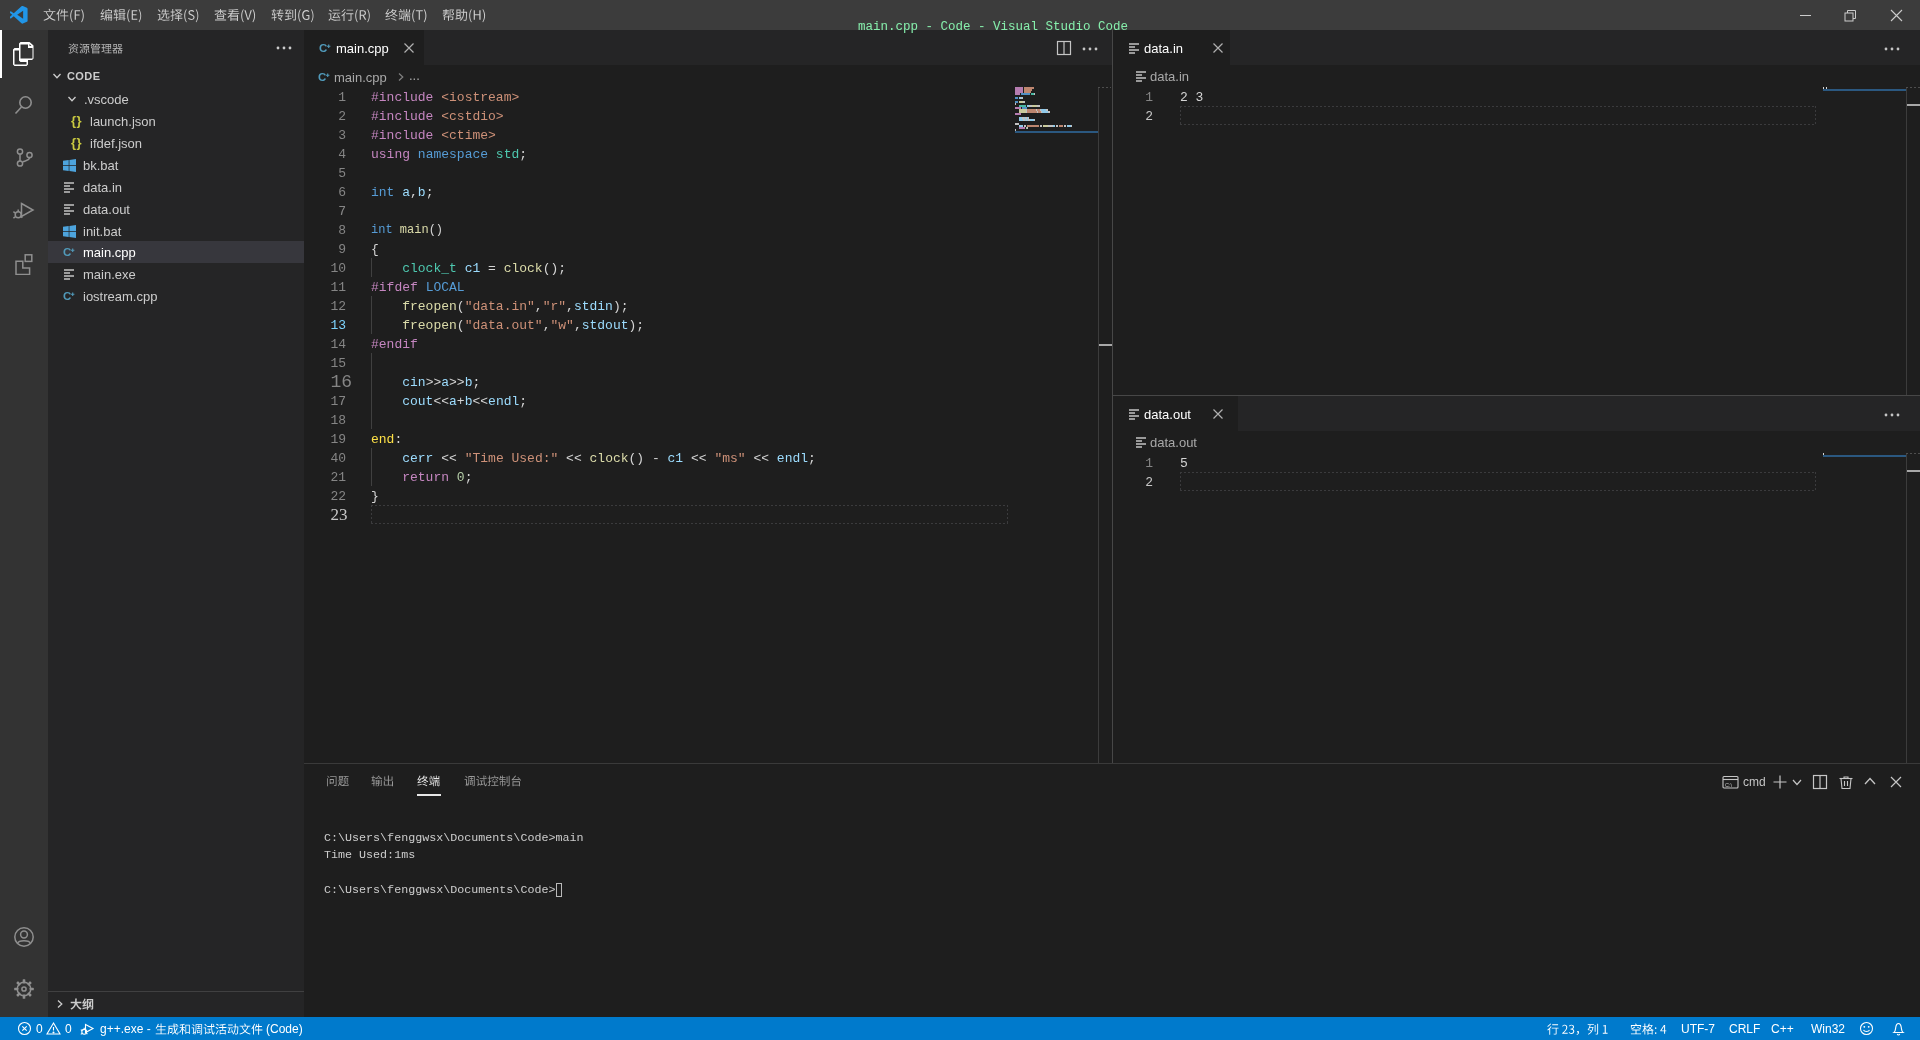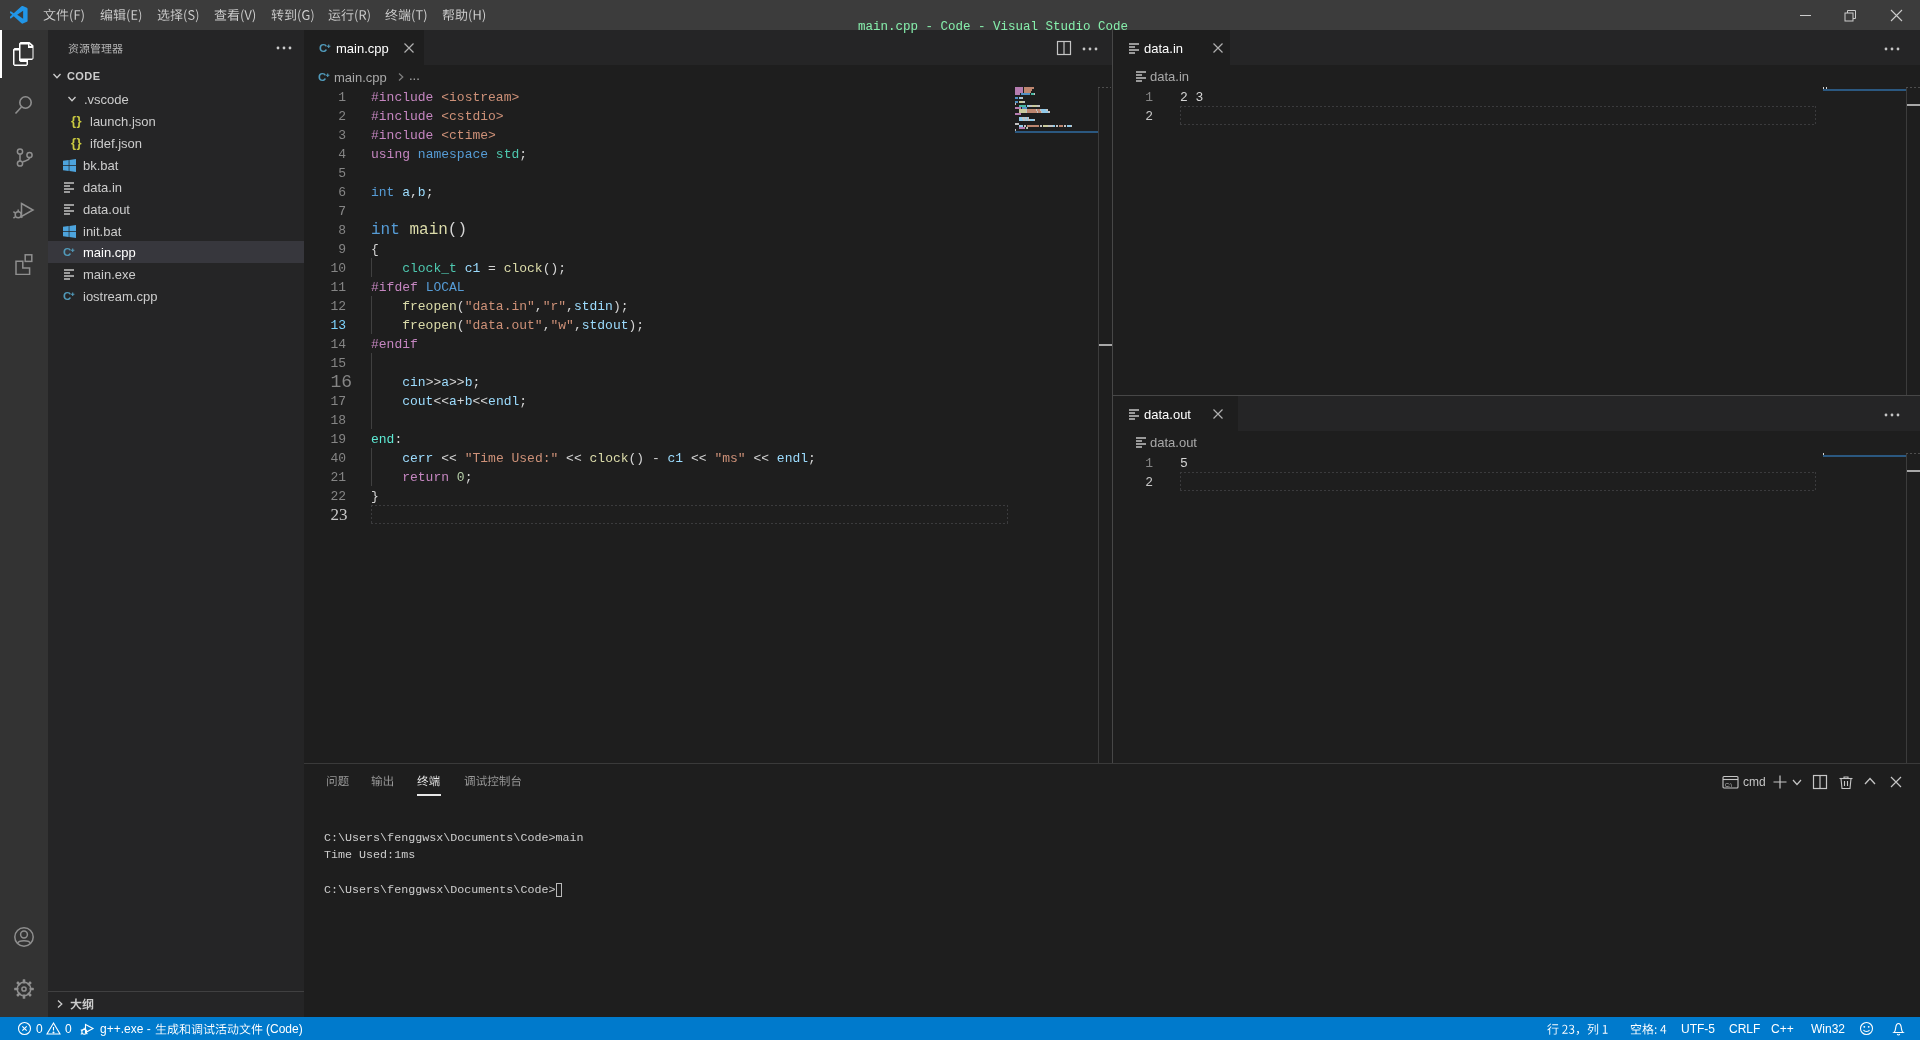--- a/index.html
+++ b/index.html
@@ -241,41 +241,41 @@
 <div style="position:absolute;left:371px;top:115.5px;transform:translateY(-50%);font-family:'Liberation Mono',monospace;font-size:13px;white-space:pre;line-height:normal"><span style="color:#c586c0">#include</span><span style="color:#d4d4d4"> </span><span style="color:#ce9178">&lt;cstdio&gt;</span></div>
 <div style="position:absolute;left:338.2px;top:134.5px;transform:translateY(-50%);font-family:'Liberation Mono',monospace;font-size:13px;color:#858585;line-height:normal">3</div>
 <div style="position:absolute;left:371px;top:134.5px;transform:translateY(-50%);font-family:'Liberation Mono',monospace;font-size:13px;white-space:pre;line-height:normal"><span style="color:#c586c0">#include</span><span style="color:#d4d4d4"> </span><span style="color:#ce9178">&lt;ctime&gt;</span></div>
 <div style="position:absolute;left:338.2px;top:153.5px;transform:translateY(-50%);font-family:'Liberation Mono',monospace;font-size:13px;color:#858585;line-height:normal">4</div>
 <div style="position:absolute;left:371px;top:153.5px;transform:translateY(-50%);font-family:'Liberation Mono',monospace;font-size:13px;white-space:pre;line-height:normal"><span style="color:#c586c0">using</span><span style="color:#d4d4d4"> </span><span style="color:#569cd6">namespace</span><span style="color:#d4d4d4"> </span><span style="color:#4ec9b0">std</span><span style="color:#d4d4d4">;</span></div>
 <div style="position:absolute;left:338.2px;top:172.5px;transform:translateY(-50%);font-family:'Liberation Mono',monospace;font-size:13px;color:#858585;line-height:normal">5</div>
 <div style="position:absolute;left:338.2px;top:191.5px;transform:translateY(-50%);font-family:'Liberation Mono',monospace;font-size:13px;color:#858585;line-height:normal">6</div>
 <div style="position:absolute;left:371px;top:191.5px;transform:translateY(-50%);font-family:'Liberation Mono',monospace;font-size:13px;white-space:pre;line-height:normal"><span style="color:#569cd6">int</span><span style="color:#d4d4d4"> </span><span style="color:#9cdcfe">a</span><span style="color:#d4d4d4">,</span><span style="color:#9cdcfe">b</span><span style="color:#d4d4d4">;</span></div>
 <div style="position:absolute;left:338.2px;top:210.5px;transform:translateY(-50%);font-family:'Liberation Mono',monospace;font-size:13px;color:#858585;line-height:normal">7</div>
 <div style="position:absolute;left:338.2px;top:229.5px;transform:translateY(-50%);font-family:'Liberation Mono',monospace;font-size:13px;color:#858585;line-height:normal">8</div>
-<div style="position:absolute;left:371px;top:229.5px;transform:translateY(-50%);font-family:'Liberation Mono',monospace;font-size:16px;white-space:pre;line-height:normal"><span style="color:#569cd6">int</span><span style="color:#d4d4d4"> </span><span style="color:#dcdcaa">main</span><span style="color:#d4d4d4">()</span></div>
+<div style="position:absolute;left:371px;top:229.5px;transform:translateY(-50%);font-family:'Liberation Mono',monospace;font-size:12px;white-space:pre;line-height:normal"><span style="color:#569cd6">int</span><span style="color:#d4d4d4"> </span><span style="color:#dcdcaa">main</span><span style="color:#d4d4d4">()</span></div>
 <div style="position:absolute;left:338.2px;top:248.5px;transform:translateY(-50%);font-family:'Liberation Mono',monospace;font-size:13px;color:#858585;line-height:normal">9</div>
 <div style="position:absolute;left:371px;top:248.5px;transform:translateY(-50%);font-family:'Liberation Mono',monospace;font-size:13px;white-space:pre;line-height:normal"><span style="color:#d4d4d4">{</span></div>
 <div style="position:absolute;left:330.4px;top:267.5px;transform:translateY(-50%);font-family:'Liberation Mono',monospace;font-size:13px;color:#858585;line-height:normal">10</div>
 <div style="position:absolute;left:371px;top:267.5px;transform:translateY(-50%);font-family:'Liberation Mono',monospace;font-size:13px;white-space:pre;line-height:normal"><span style="color:#d4d4d4">    </span><span style="color:#4ec9b0">clock_t</span><span style="color:#d4d4d4"> </span><span style="color:#9cdcfe">c1</span><span style="color:#d4d4d4"> = </span><span style="color:#dcdcaa">clock</span><span style="color:#d4d4d4">();</span></div>
 <div style="position:absolute;left:330.4px;top:286.5px;transform:translateY(-50%);font-family:'Liberation Mono',monospace;font-size:13px;color:#858585;line-height:normal">11</div>
 <div style="position:absolute;left:371px;top:286.5px;transform:translateY(-50%);font-family:'Liberation Mono',monospace;font-size:13px;white-space:pre;line-height:normal"><span style="color:#c586c0">#ifdef</span><span style="color:#d4d4d4"> </span><span style="color:#569cd6">LOCAL</span></div>
 <div style="position:absolute;left:330.4px;top:305.5px;transform:translateY(-50%);font-family:'Liberation Mono',monospace;font-size:13px;color:#858585;line-height:normal">12</div>
 <div style="position:absolute;left:371px;top:305.5px;transform:translateY(-50%);font-family:'Liberation Mono',monospace;font-size:13px;white-space:pre;line-height:normal"><span style="color:#d4d4d4">    </span><span style="color:#dcdcaa">freopen</span><span style="color:#d4d4d4">(</span><span style="color:#ce9178">"data.in"</span><span style="color:#d4d4d4">,</span><span style="color:#ce9178">"r"</span><span style="color:#d4d4d4">,</span><span style="color:#9cdcfe">stdin</span><span style="color:#d4d4d4">);</span></div>
 <div style="position:absolute;left:330.4px;top:324.5px;transform:translateY(-50%);font-family:'Liberation Mono',monospace;font-size:13px;color:#7dd3fc;line-height:normal">13</div>
 <div style="position:absolute;left:371px;top:324.5px;transform:translateY(-50%);font-family:'Liberation Mono',monospace;font-size:13px;white-space:pre;line-height:normal"><span style="color:#d4d4d4">    </span><span style="color:#dcdcaa">freopen</span><span style="color:#d4d4d4">(</span><span style="color:#ce9178">"data.out"</span><span style="color:#d4d4d4">,</span><span style="color:#ce9178">"w"</span><span style="color:#d4d4d4">,</span><span style="color:#9cdcfe">stdout</span><span style="color:#d4d4d4">);</span></div>
 <div style="position:absolute;left:330.4px;top:343.5px;transform:translateY(-50%);font-family:'Liberation Mono',monospace;font-size:13px;color:#858585;line-height:normal">14</div>
 <div style="position:absolute;left:371px;top:343.5px;transform:translateY(-50%);font-family:'Liberation Mono',monospace;font-size:13px;white-space:pre;line-height:normal"><span style="color:#c586c0">#endif</span></div>
 <div style="position:absolute;left:330.4px;top:362.5px;transform:translateY(-50%);font-family:'Liberation Mono',monospace;font-size:13px;color:#858585;line-height:normal">15</div>
 <div style="position:absolute;left:330.4px;top:381.5px;transform:translateY(-50%);font-family:'Liberation Mono',monospace;font-size:18px;color:#858585;line-height:normal">16</div>
 <div style="position:absolute;left:371px;top:381.5px;transform:translateY(-50%);font-family:'Liberation Mono',monospace;font-size:13px;white-space:pre;line-height:normal"><span style="color:#d4d4d4">    </span><span style="color:#9cdcfe">cin</span><span style="color:#d4d4d4">&gt;&gt;</span><span style="color:#9cdcfe">a</span><span style="color:#d4d4d4">&gt;&gt;</span><span style="color:#9cdcfe">b</span><span style="color:#d4d4d4">;</span></div>
 <div style="position:absolute;left:330.4px;top:400.5px;transform:translateY(-50%);font-family:'Liberation Mono',monospace;font-size:13px;color:#858585;line-height:normal">17</div>
 <div style="position:absolute;left:371px;top:400.5px;transform:translateY(-50%);font-family:'Liberation Mono',monospace;font-size:13px;white-space:pre;line-height:normal"><span style="color:#d4d4d4">    </span><span style="color:#9cdcfe">cout</span><span style="color:#d4d4d4">&lt;&lt;</span><span style="color:#9cdcfe">a</span><span style="color:#d4d4d4">+</span><span style="color:#9cdcfe">b</span><span style="color:#d4d4d4">&lt;&lt;</span><span style="color:#9cdcfe">endl</span><span style="color:#d4d4d4">;</span></div>
 <div style="position:absolute;left:330.4px;top:419.5px;transform:translateY(-50%);font-family:'Liberation Mono',monospace;font-size:13px;color:#858585;line-height:normal">18</div>
 <div style="position:absolute;left:330.4px;top:438.5px;transform:translateY(-50%);font-family:'Liberation Mono',monospace;font-size:13px;color:#858585;line-height:normal">19</div>
-<div style="position:absolute;left:371px;top:438.5px;transform:translateY(-50%);font-family:'Liberation Mono',monospace;font-size:13px;white-space:pre;line-height:normal"><span style="color:#5eead4">end</span><span style="color:#d4d4d4">:</span></div>
+<div style="position:absolute;left:371px;top:438.5px;transform:translateY(-50%);font-family:'Liberation Mono',monospace;font-size:13px;white-space:pre;line-height:normal"><span style="color:#fde047">end</span><span style="color:#d4d4d4">:</span></div>
 <div style="position:absolute;left:330.4px;top:457.5px;transform:translateY(-50%);font-family:'Liberation Mono',monospace;font-size:13px;color:#858585;line-height:normal">40</div>
 <div style="position:absolute;left:371px;top:457.5px;transform:translateY(-50%);font-family:'Liberation Mono',monospace;font-size:13px;white-space:pre;line-height:normal"><span style="color:#d4d4d4">    </span><span style="color:#9cdcfe">cerr</span><span style="color:#d4d4d4"> </span><span style="color:#d4d4d4">&lt;&lt;</span><span style="color:#d4d4d4"> </span><span style="color:#ce9178">"Time Used:"</span><span style="color:#d4d4d4"> </span><span style="color:#d4d4d4">&lt;&lt;</span><span style="color:#d4d4d4"> </span><span style="color:#dcdcaa">clock</span><span style="color:#d4d4d4">()</span><span style="color:#d4d4d4"> - </span><span style="color:#9cdcfe">c1</span><span style="color:#d4d4d4"> </span><span style="color:#d4d4d4">&lt;&lt;</span><span style="color:#d4d4d4"> </span><span style="color:#ce9178">"ms"</span><span style="color:#d4d4d4"> </span><span style="color:#d4d4d4">&lt;&lt;</span><span style="color:#d4d4d4"> </span><span style="color:#9cdcfe">endl</span><span style="color:#d4d4d4">;</span></div>
 <div style="position:absolute;left:330.4px;top:476.5px;transform:translateY(-50%);font-family:'Liberation Mono',monospace;font-size:13px;color:#858585;line-height:normal">21</div>
 <div style="position:absolute;left:371px;top:476.5px;transform:translateY(-50%);font-family:'Liberation Mono',monospace;font-size:13px;white-space:pre;line-height:normal"><span style="color:#d4d4d4">    </span><span style="color:#c586c0">return</span><span style="color:#d4d4d4"> </span><span style="color:#b5cea8">0</span><span style="color:#d4d4d4">;</span></div>
 <div style="position:absolute;left:330.4px;top:495.5px;transform:translateY(-50%);font-family:'Liberation Mono',monospace;font-size:13px;color:#858585;line-height:normal">22</div>
 <div style="position:absolute;left:371px;top:495.5px;transform:translateY(-50%);font-family:'Liberation Mono',monospace;font-size:13px;white-space:pre;line-height:normal"><span style="color:#d4d4d4">}</span></div>
 <div style="position:absolute;left:330.4px;top:514.5px;transform:translateY(-50%);font-family:Liberation Serif, serif;font-size:17px;color:#c6c6c6;line-height:normal">23</div>
 <div style="position:absolute;left:371px;top:258px;width:1px;height:19px;background:#404040"></div>
 <div style="position:absolute;left:371px;top:296px;width:1px;height:19px;background:#404040"></div>
 <div style="position:absolute;left:371px;top:315px;width:1px;height:19px;background:#404040"></div>
@@ -542,21 +542,21 @@
 <svg style="position:absolute;left:1547px;top:1020.6px;overflow:visible" width="61" height="17">
     <g transform="translate(0,12.72)">
       <path d="M5.2 -9.4V-8.5H11.1V-9.4ZM3.2 -10.1C2.6 -9.2 1.4 -8.1 0.4 -7.5C0.6 -7.3 0.8 -6.9 0.9 -6.7C2 -7.5 3.3 -8.7 4.1 -9.7ZM4.7 -6V-5.2H8.7V-0.2C8.7 -0 8.7 0 8.4 0.1C8.2 0.1 7.4 0.1 6.5 0C6.7 0.3 6.8 0.7 6.8 0.9C8 0.9 8.7 0.9 9.1 0.8C9.5 0.6 9.6 0.4 9.6 -0.2V-5.2H11.5V-6ZM3.7 -7.5C2.9 -6.1 1.5 -4.8 0.3 -3.9C0.5 -3.7 0.8 -3.3 0.9 -3.1C1.4 -3.5 1.8 -3.9 2.3 -4.4V1H3.2V-5.4C3.7 -6 4.2 -6.6 4.5 -7.2Z M15.2 0H20.7V-0.9H18.3C17.9 -0.9 17.3 -0.9 16.9 -0.9C18.9 -2.8 20.3 -4.6 20.3 -6.4C20.3 -7.9 19.3 -9 17.8 -9C16.6 -9 15.9 -8.4 15.2 -7.7L15.8 -7C16.3 -7.6 16.9 -8.1 17.6 -8.1C18.7 -8.1 19.2 -7.3 19.2 -6.3C19.2 -4.8 18 -3.1 15.2 -0.6Z M24.5 0.2C26.1 0.2 27.3 -0.8 27.3 -2.4C27.3 -3.6 26.5 -4.3 25.5 -4.6V-4.6C26.4 -5 27 -5.7 27 -6.8C27 -8.1 26 -9 24.5 -9C23.5 -9 22.7 -8.5 22 -7.9L22.6 -7.2C23.1 -7.7 23.7 -8.1 24.4 -8.1C25.4 -8.1 25.9 -7.5 25.9 -6.7C25.9 -5.7 25.3 -5 23.5 -5V-4.2C25.5 -4.2 26.2 -3.5 26.2 -2.4C26.2 -1.4 25.5 -0.8 24.4 -0.8C23.4 -0.8 22.8 -1.2 22.3 -1.8L21.7 -1.1C22.3 -0.4 23.1 0.2 24.5 0.2Z M29.9 1.3C31.2 0.8 32 -0.1 32 -1.4C32 -2.3 31.6 -2.8 30.9 -2.8C30.5 -2.8 30 -2.5 30 -2C30 -1.4 30.4 -1.1 30.9 -1.1L31.1 -1.1C31.1 -0.3 30.6 0.3 29.6 0.6Z M47.7 -8.7V-2H48.6V-8.7ZM50.2 -10V-0.2C50.2 -0 50.1 0 49.9 0C49.7 0.1 49.1 0.1 48.4 0C48.6 0.3 48.7 0.7 48.7 0.9C49.7 0.9 50.2 0.9 50.6 0.8C51 0.6 51.1 0.3 51.1 -0.2V-10ZM42.2 -3.6C42.8 -3.2 43.5 -2.6 44 -2.2C43.2 -1 42.1 -0.2 41 0.3C41.1 0.4 41.4 0.8 41.5 1C44 -0.1 45.9 -2.5 46.5 -6.6L45.9 -6.8L45.8 -6.8H43.1C43.3 -7.3 43.5 -7.9 43.6 -8.6H46.9V-9.4H40.7V-8.6H42.7C42.3 -6.7 41.6 -5 40.6 -3.9C40.8 -3.8 41.2 -3.5 41.3 -3.3C41.9 -4 42.4 -4.9 42.8 -5.9H45.5C45.3 -4.8 44.9 -3.8 44.5 -3C44 -3.4 43.3 -3.9 42.7 -4.3Z M55.8 0H60.6V-0.9H58.8V-8.8H58C57.5 -8.5 56.9 -8.3 56.1 -8.2V-7.5H57.7V-0.9H55.8Z" fill="#ffffff"></path>
     </g>
   </svg>
 <svg style="position:absolute;left:1630px;top:1020.6px;overflow:visible" width="37" height="17">
     <g transform="translate(0,12.72)">
       <path d="M6.8 -6.4C8 -5.8 9.6 -4.9 10.4 -4.3L11 -5C10.2 -5.5 8.5 -6.4 7.3 -7ZM4.6 -7.1C3.7 -6.3 2.4 -5.5 1 -5L1.5 -4.2C3 -4.8 4.3 -5.7 5.2 -6.5ZM0.9 -0.3V0.6H11.1V-0.3H6.5V-3.3H9.9V-4.1H2.2V-3.3H5.5V-0.3ZM5.1 -9.9C5.3 -9.5 5.5 -9 5.7 -8.6H0.9V-5.9H1.8V-7.8H10.2V-6.2H11.1V-8.6H6.8C6.6 -9.1 6.3 -9.7 6 -10.2Z M18.9 -8H21.5C21.2 -7.2 20.7 -6.6 20.1 -6C19.5 -6.5 19.1 -7.2 18.8 -7.8ZM14.4 -10.1V-7.5H12.6V-6.7H14.3C13.9 -5 13.1 -3.1 12.3 -2.1C12.5 -1.9 12.7 -1.5 12.8 -1.3C13.4 -2.1 14 -3.4 14.4 -4.8V0.9H15.3V-5.1C15.6 -4.6 16.1 -3.9 16.3 -3.6L16.8 -4.3C16.6 -4.6 15.6 -5.8 15.3 -6.1V-6.7H16.6L16.4 -6.4C16.6 -6.3 16.9 -6 17.1 -5.8C17.5 -6.2 17.9 -6.6 18.3 -7.1C18.6 -6.5 19 -5.9 19.5 -5.4C18.5 -4.5 17.3 -3.9 16.1 -3.5C16.3 -3.3 16.5 -3 16.6 -2.8C16.9 -2.9 17.2 -3 17.5 -3.1V1H18.4V0.4H21.7V0.9H22.6V-3.2L23.2 -3C23.3 -3.3 23.5 -3.6 23.7 -3.8C22.5 -4.1 21.5 -4.7 20.7 -5.4C21.6 -6.3 22.2 -7.3 22.7 -8.6L22.1 -8.8L21.9 -8.8H19.3C19.5 -9.1 19.7 -9.5 19.8 -9.9L19 -10.1C18.5 -8.9 17.7 -7.7 16.8 -6.8V-7.5H15.3V-10.1ZM18.4 -0.3V-2.7H21.7V-0.3ZM18.1 -3.4C18.8 -3.8 19.5 -4.3 20.1 -4.8C20.7 -4.3 21.4 -3.8 22.2 -3.4Z M25.7 -4.7C26.1 -4.7 26.5 -5 26.5 -5.5C26.5 -6 26.1 -6.4 25.7 -6.4C25.2 -6.4 24.9 -6 24.9 -5.5C24.9 -5 25.2 -4.7 25.7 -4.7ZM25.7 0.2C26.1 0.2 26.5 -0.2 26.5 -0.7C26.5 -1.2 26.1 -1.5 25.7 -1.5C25.2 -1.5 24.9 -1.2 24.9 -0.7C24.9 -0.2 25.2 0.2 25.7 0.2Z M34.1 0H35.1V-2.4H36.3V-3.3H35.1V-8.8H33.9L30.3 -3.1V-2.4H34.1ZM34.1 -3.3H31.4L33.4 -6.3C33.7 -6.7 33.9 -7.2 34.1 -7.6H34.2C34.1 -7.2 34.1 -6.4 34.1 -6Z" fill="#ffffff"></path>
     </g>
   </svg>
-<div style="position:absolute;left:1681px;top:1028.5px;transform:translateY(-50%);font-family:'Liberation Sans',sans-serif;font-size:12px;color:#ffffff;font-weight:normal;white-space:pre;line-height:normal">UTF-5</div>
+<div style="position:absolute;left:1681px;top:1028.5px;transform:translateY(-50%);font-family:'Liberation Sans',sans-serif;font-size:12px;color:#ffffff;font-weight:normal;white-space:pre;line-height:normal">UTF-7</div>
 <div style="position:absolute;left:1729px;top:1028.5px;transform:translateY(-50%);font-family:'Liberation Sans',sans-serif;font-size:12px;color:#ffffff;font-weight:normal;white-space:pre;line-height:normal">CRLF</div>
 <div style="position:absolute;left:1771px;top:1028.5px;transform:translateY(-50%);font-family:'Liberation Sans',sans-serif;font-size:12px;color:#ffffff;font-weight:normal;white-space:pre;line-height:normal">C++</div>
 <div style="position:absolute;left:1811px;top:1028.5px;transform:translateY(-50%);font-family:'Liberation Sans',sans-serif;font-size:12px;color:#ffffff;font-weight:normal;white-space:pre;line-height:normal">Win32</div>
 <svg style="position:absolute;left:1859px;top:1021px" width="15" height="15" viewBox="0 0 15 15">
     <g fill="none" stroke="#ffffff" stroke-width="1.1">
       <circle cx="7.5" cy="7.5" r="6"></circle>
       <path d="M4.5 9 C5.5 11 9.5 11 10.5 9"></path>
     </g>
     <circle cx="5.3" cy="5.8" r="0.9" fill="#ffffff"></circle>
     <circle cx="9.7" cy="5.8" r="0.9" fill="#ffffff"></circle>

